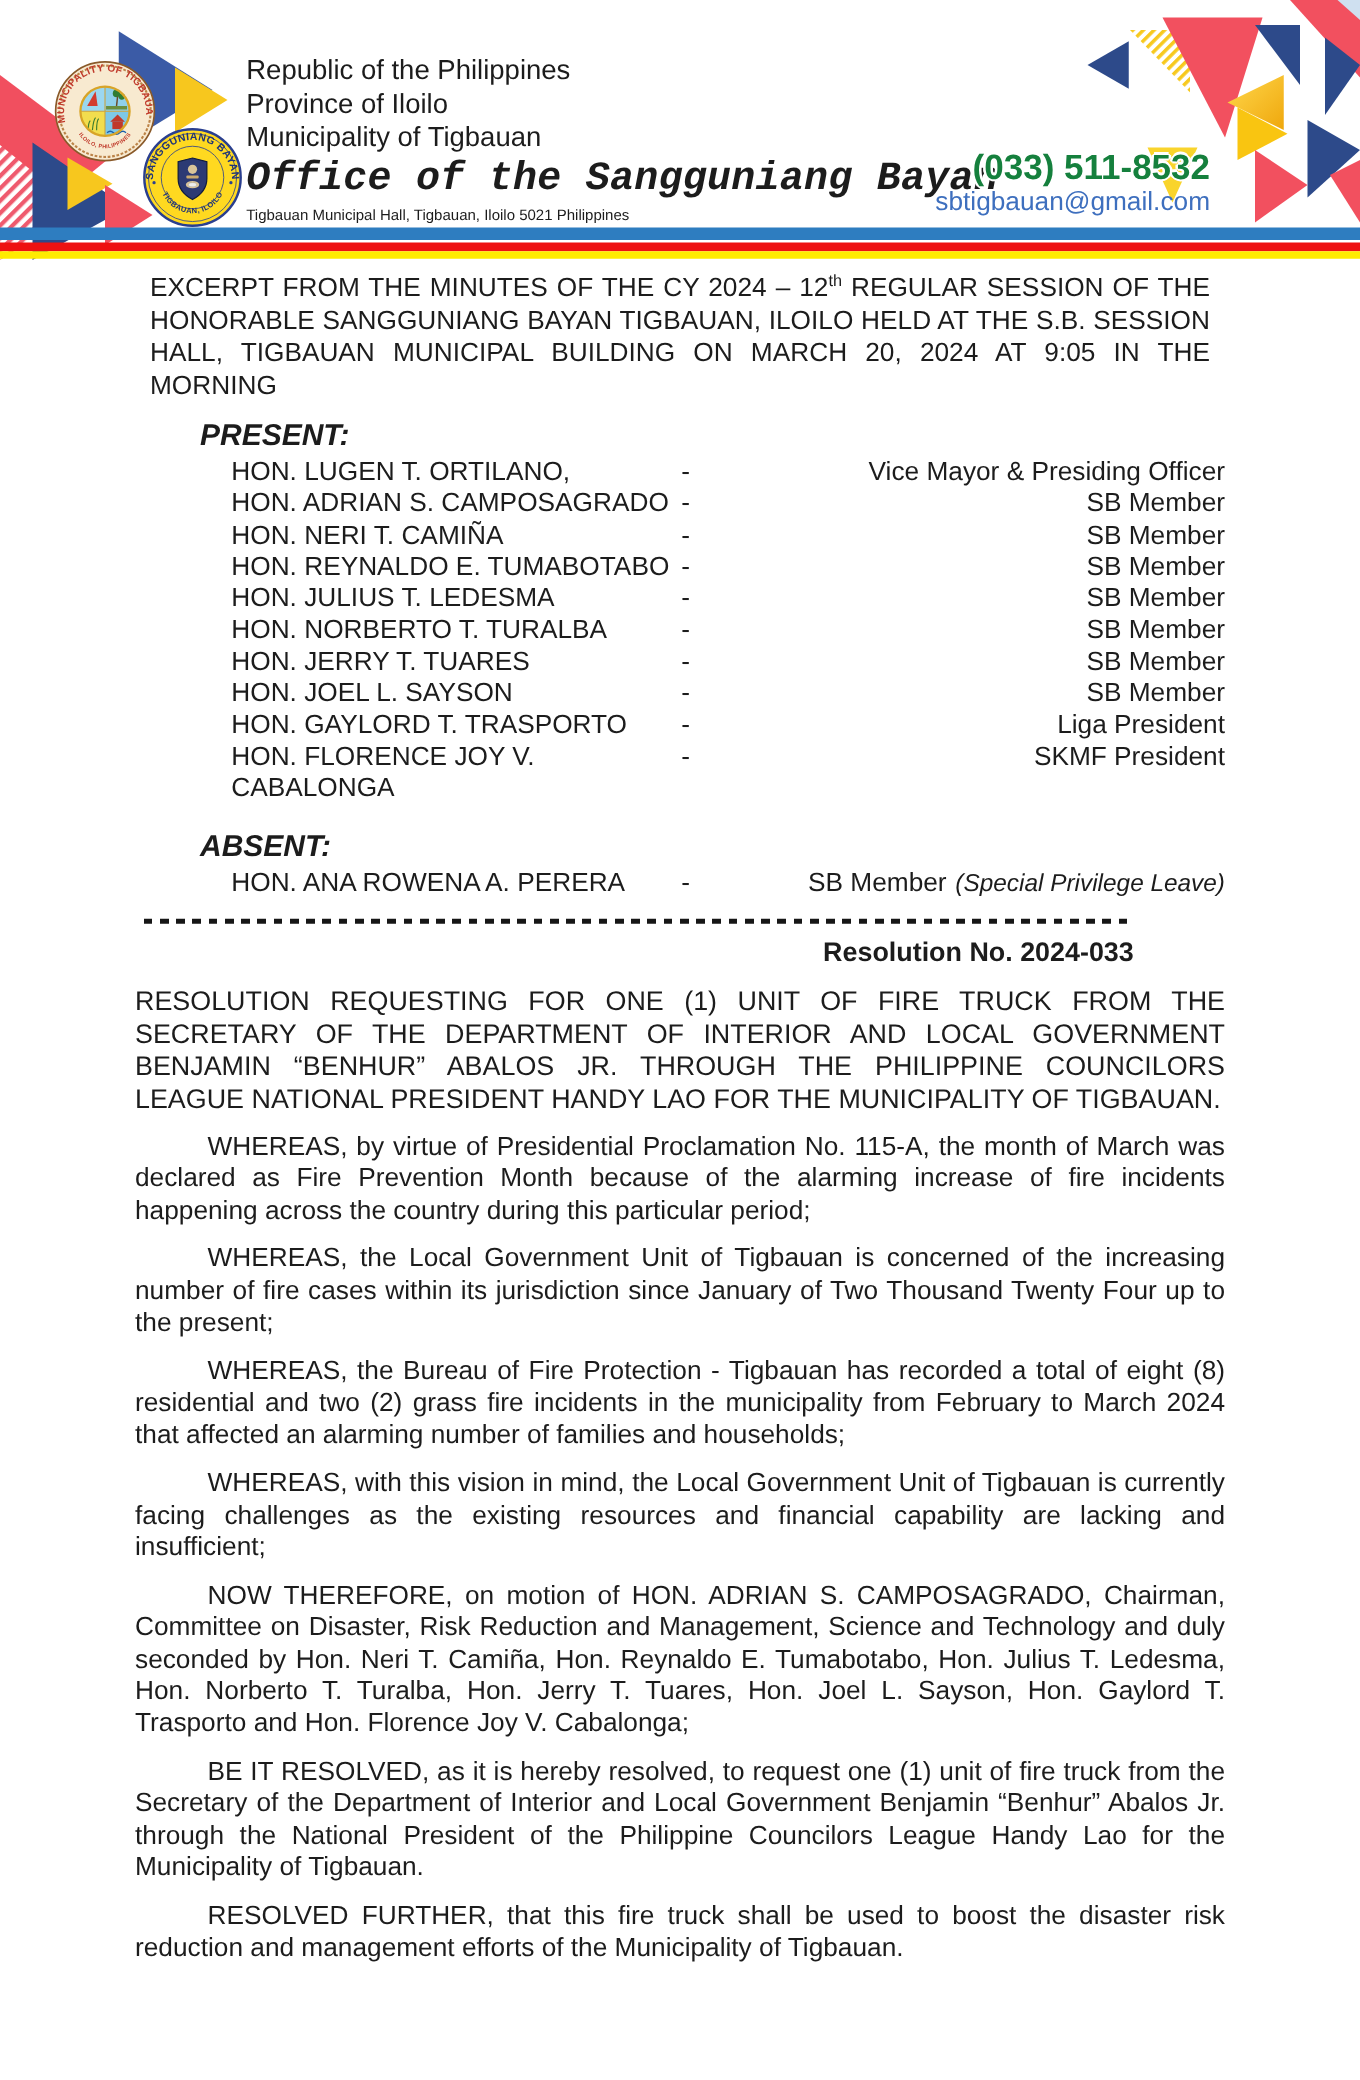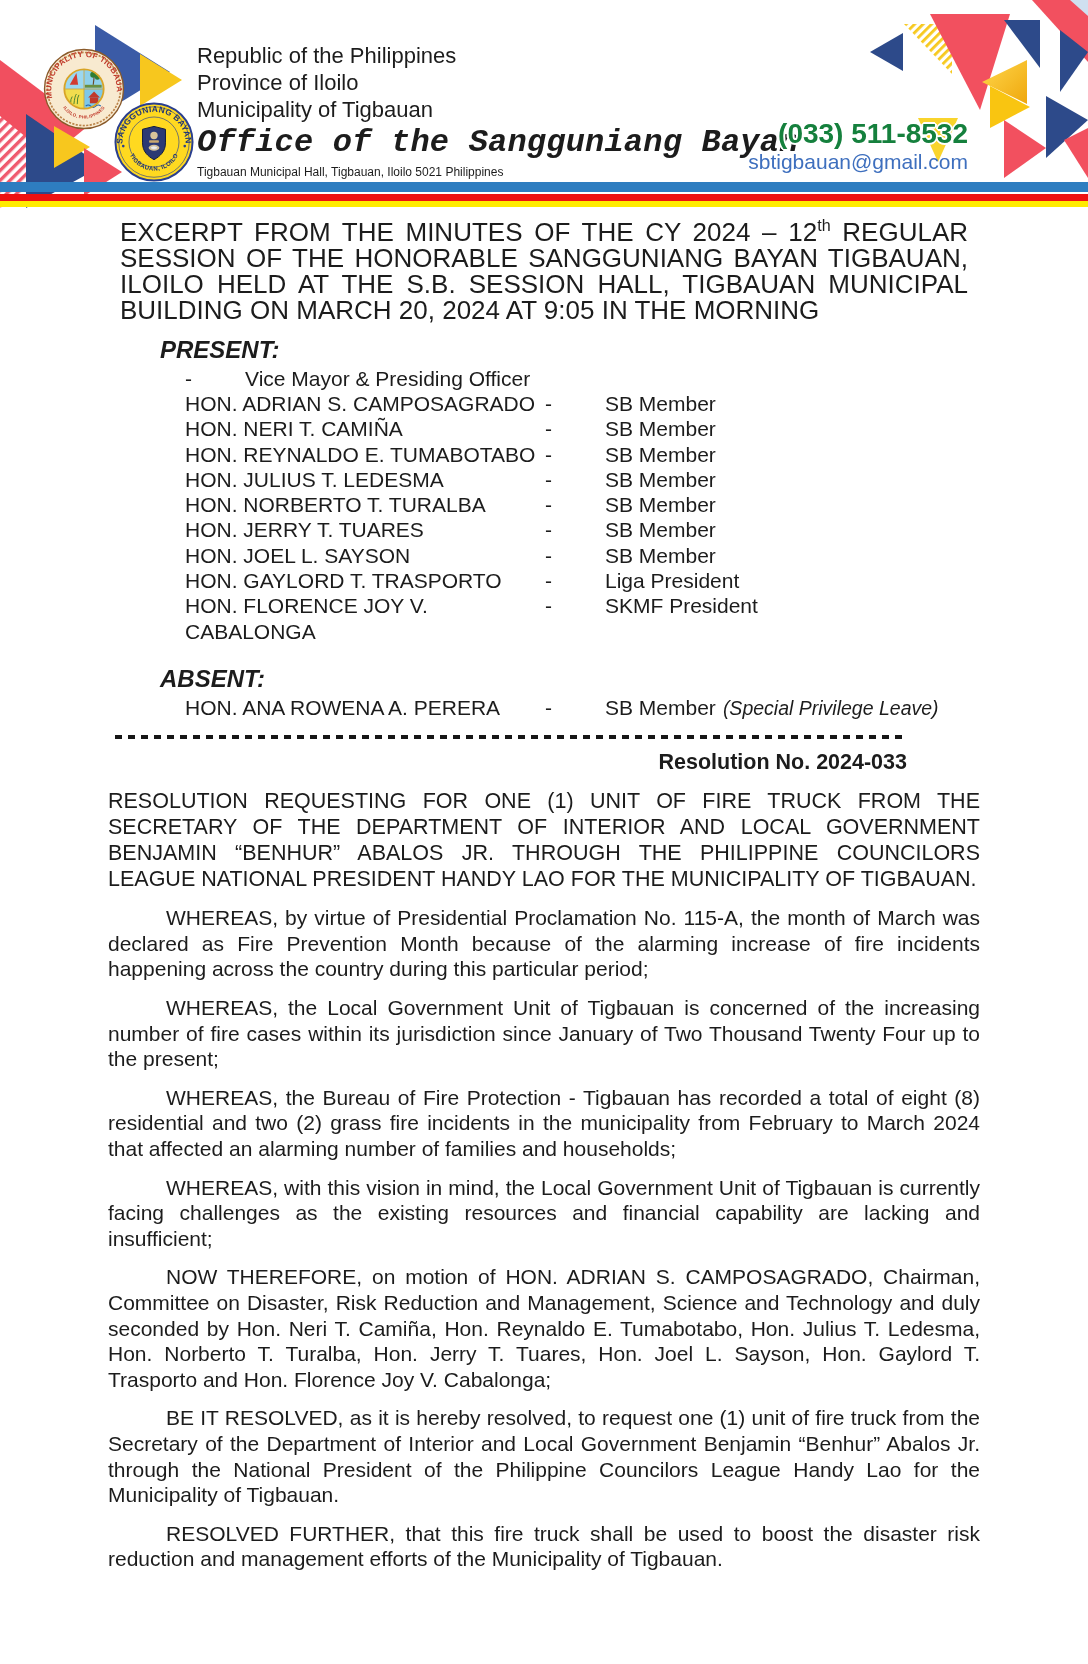--- a/index.html
+++ b/index.html
@@ -26,31 +26,31 @@
   .h-phone { font-size:28px; font-weight:bold; line-height:32px; color:#15803d;
              text-shadow:-2px 0 #fff,2px 0 #fff,0 -2px #fff,0 2px #fff,
                          -1px -1px #fff,1px 1px #fff,-1px 1px #fff,1px -1px #fff; }
   .h-email { font-size:21px; line-height:24px; color:var(--email_blue,#3e6fbe); }
   .bars { position:absolute; left:0; right:0; bottom:0; }
   .bar-blue   { height:10px; background:var(--bar_blue,#2e7dc0); margin-bottom:2px; }
   .bar-red    { height:7px;  background:var(--bar_red,#ee1111); }
   .bar-yellow { height:6px;  background:var(--bar_yellow,#ffeb00); }
   
   .doc { position:absolute; left:108px; top:207px; width:872px; }
-  .heading { margin:5px 12px 0; font-size:26px; line-height:26px; text-align:justify; font-weight:500; }
+  .heading { margin:5px 12px 0; font-size:21px; line-height:26px; text-align:justify; font-weight:500; }
   .heading sup { font-size:0.62em; }
   .sec { }
   .sec-present { margin-top:14px; }
   .sec-absent  { margin-top:22px; }
   .sec-label { padding-left:52px; font-weight:bold; font-style:italic; font-size:24px; line-height:26px; }
   .rows { margin-top:3px; }
   .prow { display:flex; padding-left:77px; font-size:21px; line-height:25.3px; }
   .pname { width:360px; flex:none; }
   .pdash { width:60px; flex:none; }
-  .prole { flex:1; }
+  .prole { flex:1;text-align:right; }
   .note { font-style:italic; font-size:19.5px; margin-left:7px; }
   .dashline { margin:14px 0 0 7px; width:792px; height:4px;
     background:repeating-linear-gradient(90deg,#161616 0 7px,transparent 7px 13px); }
   .res-no { margin:10px 0 0 7px; width:792px; text-align:right; font-weight:bold; font-size:21.5px; line-height:26px; }
   .title-par { margin:13px 0 0; text-align:justify; font-size:21.5px; line-height:26px; }
   .par { margin:13px 0 0; text-align:justify; text-indent:58px; font-size:21px; line-height:25.6px; }
 </style>
 </head>
 <body>
 
@@ -182,20 +182,21 @@
   </header>
 
   <main class="doc">
 
     <p class="heading"><span>EXCERPT FROM THE MINUTES OF THE CY 2024 – 12</span><sup>th</sup><span> REGULAR SESSION OF THE HONORABLE SANGGUNIANG BAYAN TIGBAUAN, ILOILO HELD AT THE S.B. SESSION HALL, TIGBAUAN MUNICIPAL BUILDING ON MARCH 20, 2024 AT 9:05 IN THE MORNING</span></p>
 
     <section class="sec sec-present">
       <div class="sec-label">PRESENT:</div>
       <div class="rows">
         <div class="prow">
+          <span class="pname">HON. LUGEN T. ORTILANO,</span>
           <span class="pdash">-</span>
           <span class="prole">Vice Mayor &amp; Presiding Officer</span>
         </div>
         <div class="prow">
           <span class="pname">HON. ADRIAN S. CAMPOSAGRADO</span>
           <span class="pdash">-</span>
           <span class="prole">SB Member</span>
         </div>
         <div class="prow">
           <span class="pname">HON. NERI T. CAMIÑA</span>

